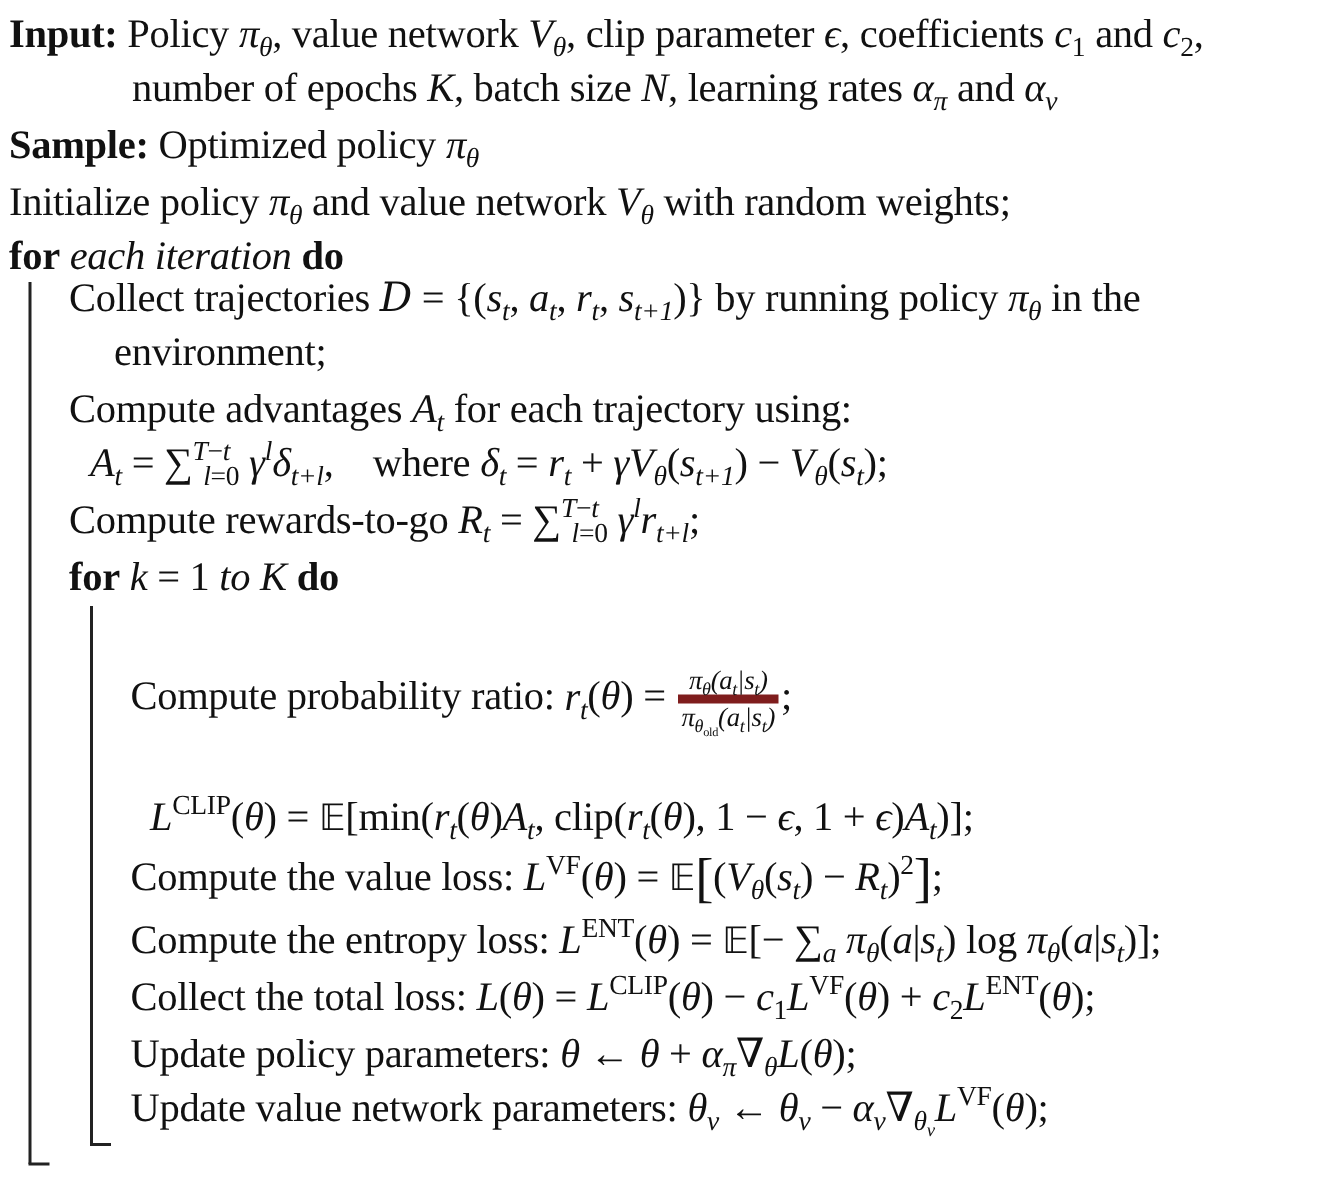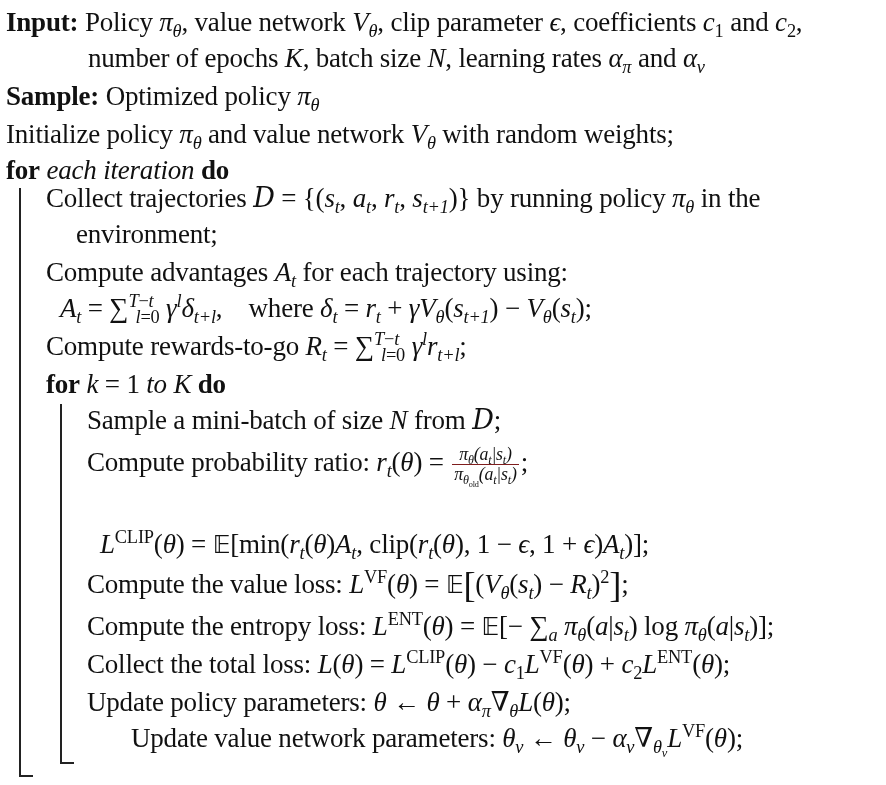--- a/index.html
+++ b/index.html
@@ -20,21 +20,21 @@
   .r { font-style: normal; }
   sub, sup { font-size: 0.68em; line-height: 0; }
   sub { vertical-align: -0.35em; }
   sup { vertical-align: 0.55em; }
   .bb { font-family: "DejaVu Sans", sans-serif; font-size: 0.9em; font-style: normal; }
   .cal { font-family: "DejaVu Serif", serif; font-style: italic; }
   .frac {
     display: inline-block; vertical-align: middle; text-align: center;
     font-size: 0.66em; line-height: 1.05em; margin: 0 2px;
   }
-  .frac .num { display: block; border-bottom: 1px solid #7f1d1d; padding: 0 2px; }
+  .frac .num { display: block; border-bottom: 6px solid #7f1d1d; padding: 0 2px; }
   .frac .den { display: block; padding: 0 2px; text-align: right; }
   .big-br { font-size: 1.35em; vertical-align: -0.12em; }
   .bar { position: absolute; background: #222; }
 </style>
 </head>
 <body>
 
 <div class="algo">
 
   <div class="line" style="left:6px; top:4px;">
@@ -104,24 +104,20 @@
     <span class="b">for</span>
     <span class="m">k</span> = 1
     <span class="i">to</span>
     <span class="m">K</span>
     <span class="b">do</span>
   </div>
 
   <div class="bar" style="left:60px; top:404px; width:1.5px; height:359px;"></div>
   <div class="bar" style="left:60px; top:762px; width:14px; height:1.5px;"></div>
 
-  <div class="line" style="left:87px; top:402px;">
-    <span>Sample a mini-batch of size</span> <span class="m">N</span>
-    <span>from</span> <span class="cal">D</span>;
-  </div>
 
   <div class="line" style="left:87px; top:444px;">
     <span>Compute probability ratio:</span>
     <span class="m">r<sub>t</sub></span>(<span class="m">θ</span>) =
     <span class="frac m">
       <span class="num">π<sub>θ</sub>(a<sub>t</sub>|s<sub>t</sub>)</span>
       <span class="den">π<sub>θ<sub class="r">old</sub></sub>(a<sub>t</sub>|s<sub>t</sub>)</span>
     </span>;
   </div>
 
@@ -143,18 +139,18 @@
   <div class="line" style="left:87px; top:646px;">
     <span>Collect the total loss:</span>
     <span class="m">L</span>(<span class="m">θ</span>) = <span class="m">L</span><sup class="r">CLIP</sup>(<span class="m">θ</span>) − <span class="m">c</span><sub>1</sub><span class="m">L</span><sup class="r">VF</sup>(<span class="m">θ</span>) + <span class="m">c</span><sub>2</sub><span class="m">L</span><sup class="r">ENT</sup>(<span class="m">θ</span>);
   </div>
 
   <div class="line" style="left:87px; top:684px;">
     <span>Update policy parameters:</span>
     <span class="m">θ</span> ← <span class="m">θ</span> + <span class="m">α<sub>π</sub></span>∇<sub class="m">θ</sub><span class="m">L</span>(<span class="m">θ</span>);
   </div>
 
-  <div class="line" style="left:87px; top:720px;margin-left:44px;">
+  <div class="line" style="left:87px; top:720px;">
     <span>Update value network parameters:</span>
     <span class="m">θ<sub>v</sub></span> ← <span class="m">θ<sub>v</sub></span> − <span class="m">α<sub>v</sub></span>∇<sub class="m">θ<sub>v</sub></sub><span class="m">L</span><sup class="r">VF</sup>(<span class="m">θ</span>);
   </div>
 
 </div>
 
 </body></html>

